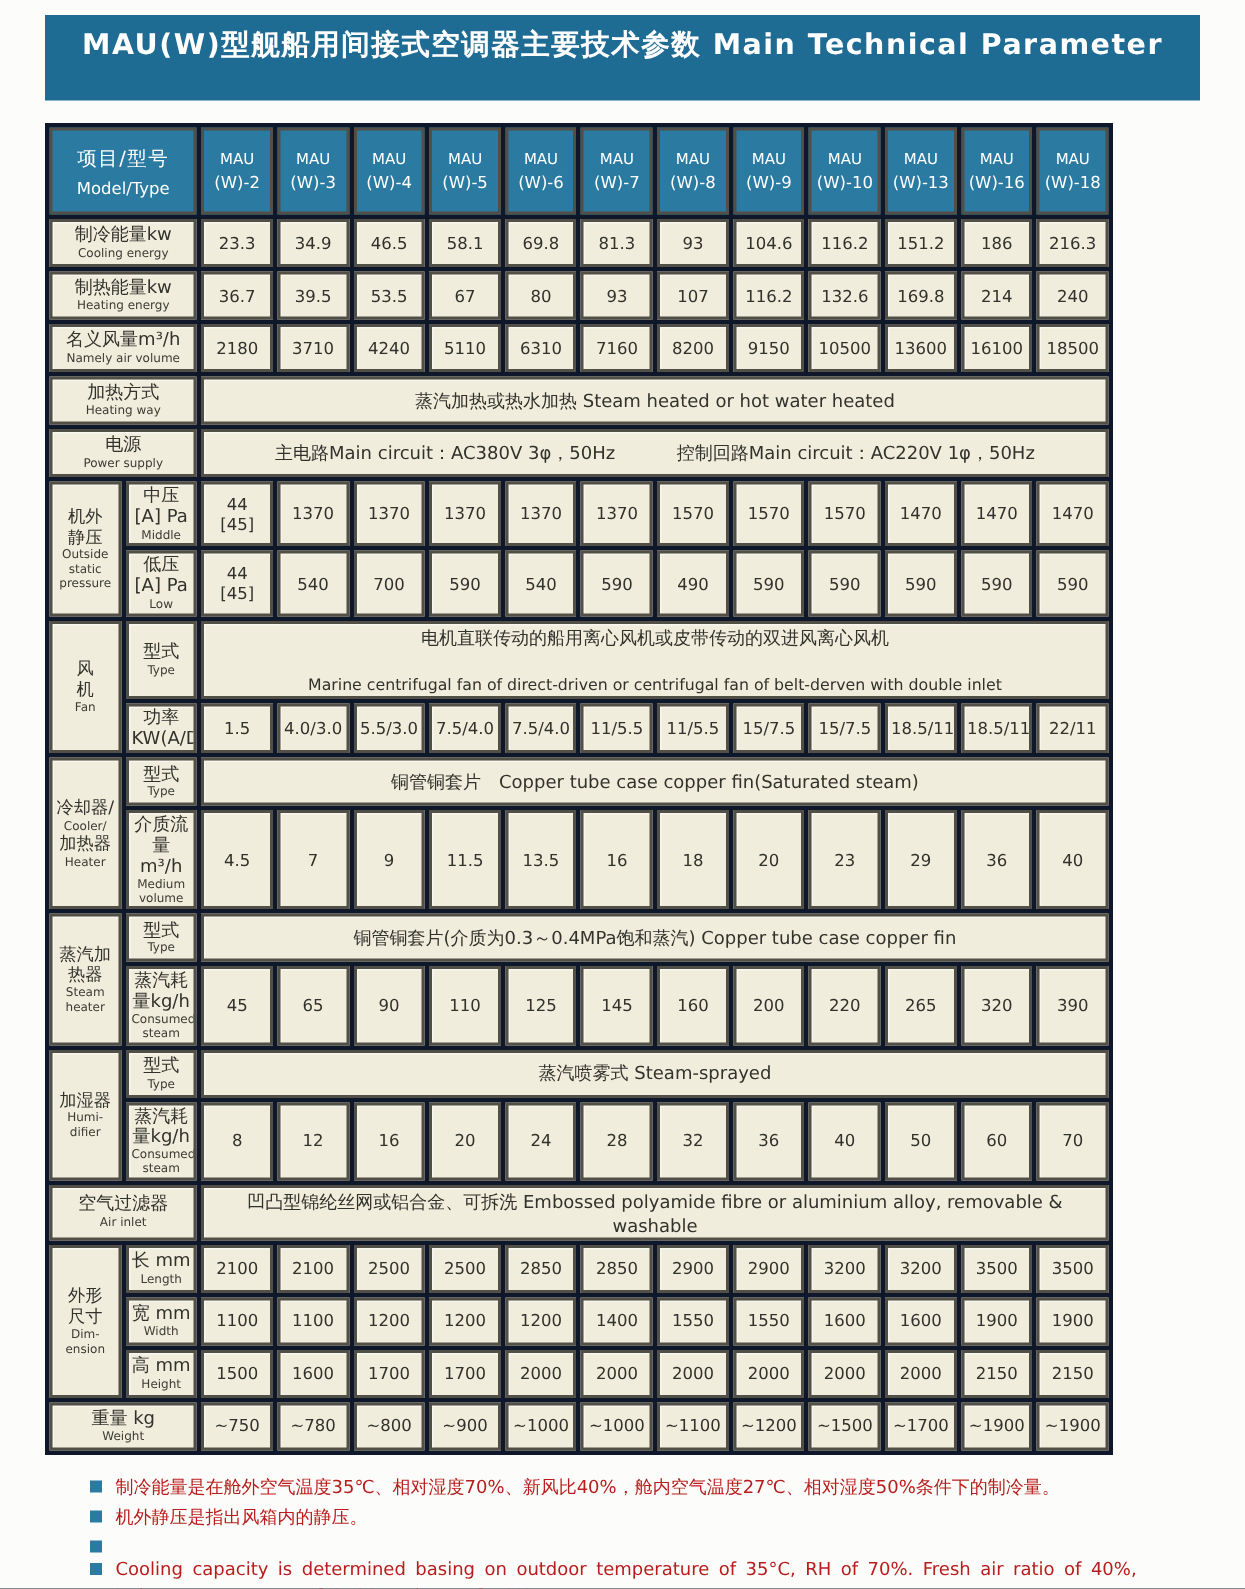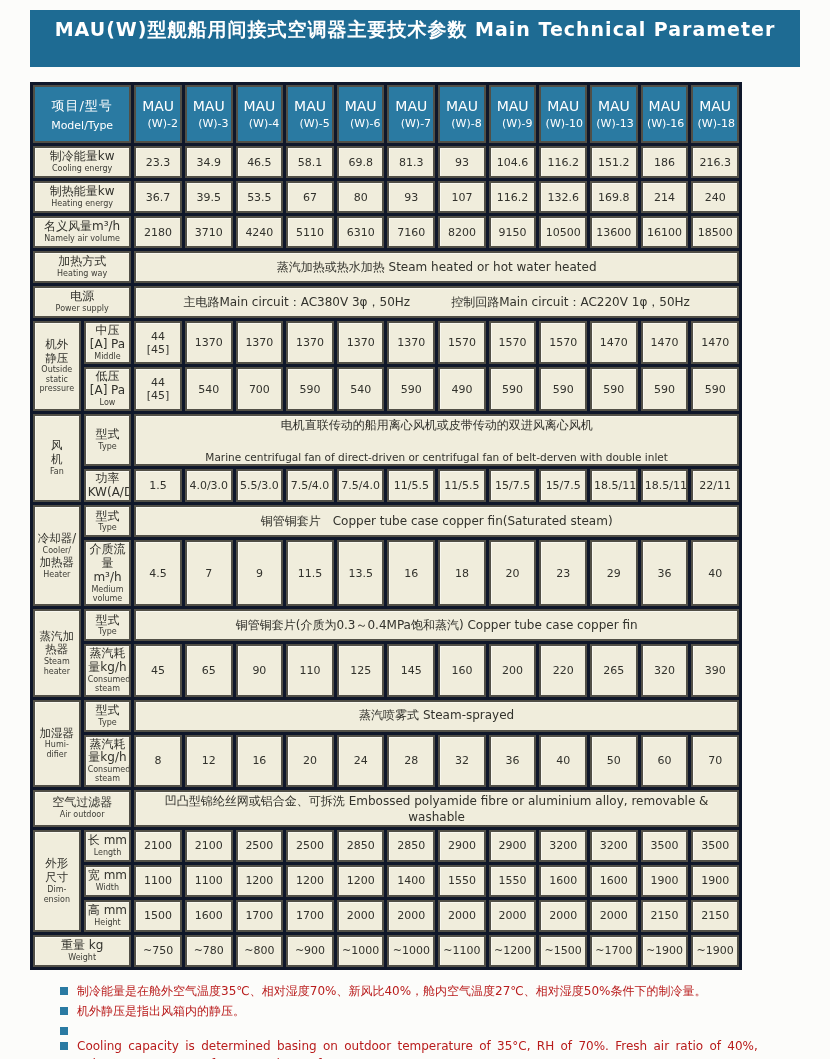--- a/index.html
+++ b/index.html
@@ -24,22 +24,22 @@
     text-align:center;vertical-align:middle;padding:1px 2px;
     box-shadow:inset 1px 1px 0 rgba(255,255,255,.55);
     overflow:hidden;
   }
   th.head-cell{
     background:#2a7aa2;color:#ffffff;font-weight:normal;
     height:52px;box-shadow:none;
   }
   .corner .zh{font-size:13px;letter-spacing:1px;}
   .corner .en{font-size:11px;margin-top:4px;}
-  .model .l1{font-size:14px;}
-  .model .l2{font-size:11px;margin-top:3px;text-align:right;}
+  .model .l1{font-size:10px;}
+  .model .l2{font-size:11px;margin-top:3px;}
   td.value-cell{font-size:11px;height:26px;}
   td.label-cell{height:26px;}
   td.label-cell .zh{font-size:12px;line-height:1.15;}
   td.label-cell .en{font-size:8px;line-height:1.1;margin-top:1px;color:#3c3c35;}
   td.group-cell{padding:0 1px;}
   td.group-cell .zh{font-size:11.5px;line-height:1.2;}
   td.group-cell .en{font-size:8px;line-height:1.2;color:#3c3c35;}
   td.text-cell{font-size:12px;}
   td.text-cell .tl2{font-size:10.5px;margin-top:17px;}
   td.text-cell .segwrap{display:flex;justify-content:center;gap:41px;font-size:12px;}
@@ -363,21 +363,21 @@
             <td class="value-cell">32</td>
             <td class="value-cell">36</td>
             <td class="value-cell">40</td>
             <td class="value-cell">50</td>
             <td class="value-cell">60</td>
             <td class="value-cell">70</td>
           </tr>
           <tr>
             <td class="label-cell" colspan="2">
               <div class="zh">空气过滤器</div>
-              <div class="en">Air outdoor</div>
+              <div class="en">Air inlet</div>
             </td>
             <td class="text-cell" colspan="12">
               <div class="tl1">凹凸型锦纶丝网或铝合金、可拆洗 Embossed polyamide fibre or aluminium alloy, removable &amp; washable</div>
             </td>
           </tr>
           <tr>
             <td class="group-cell" rowspan="3">
               <div class="zh">外形</div>
               <div class="zh">尺寸</div>
               <div class="en">Dim-</div>

